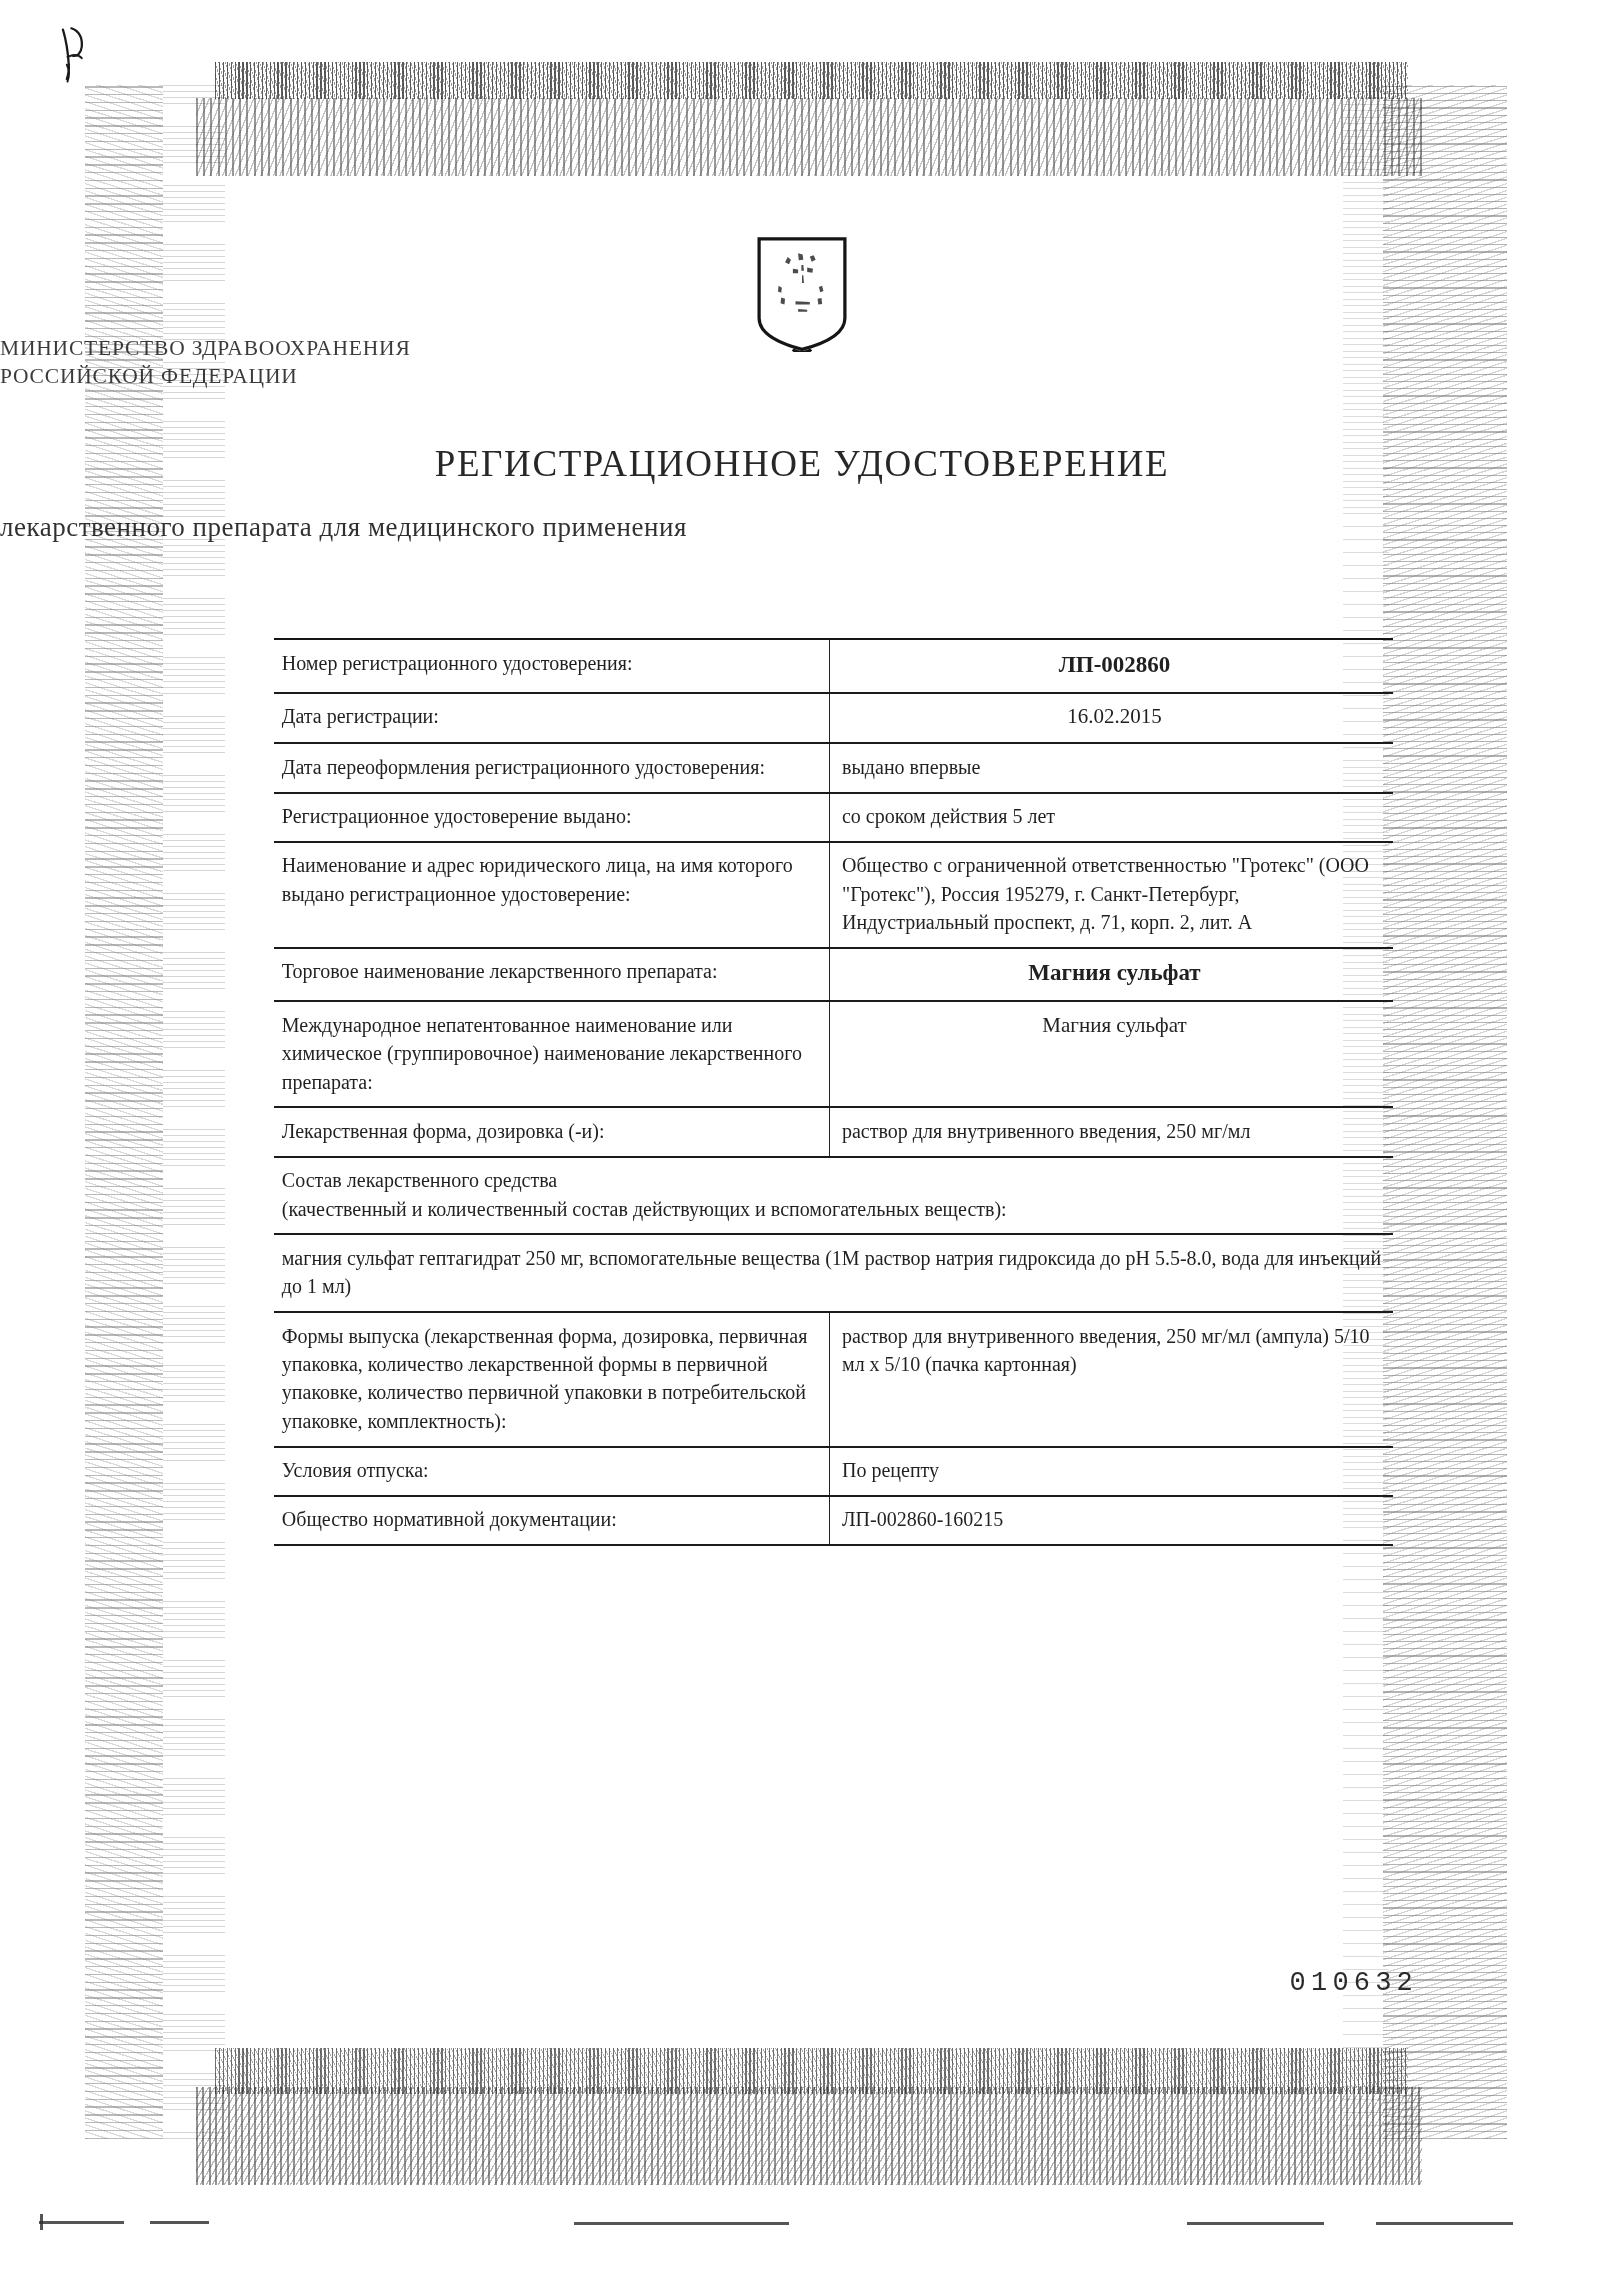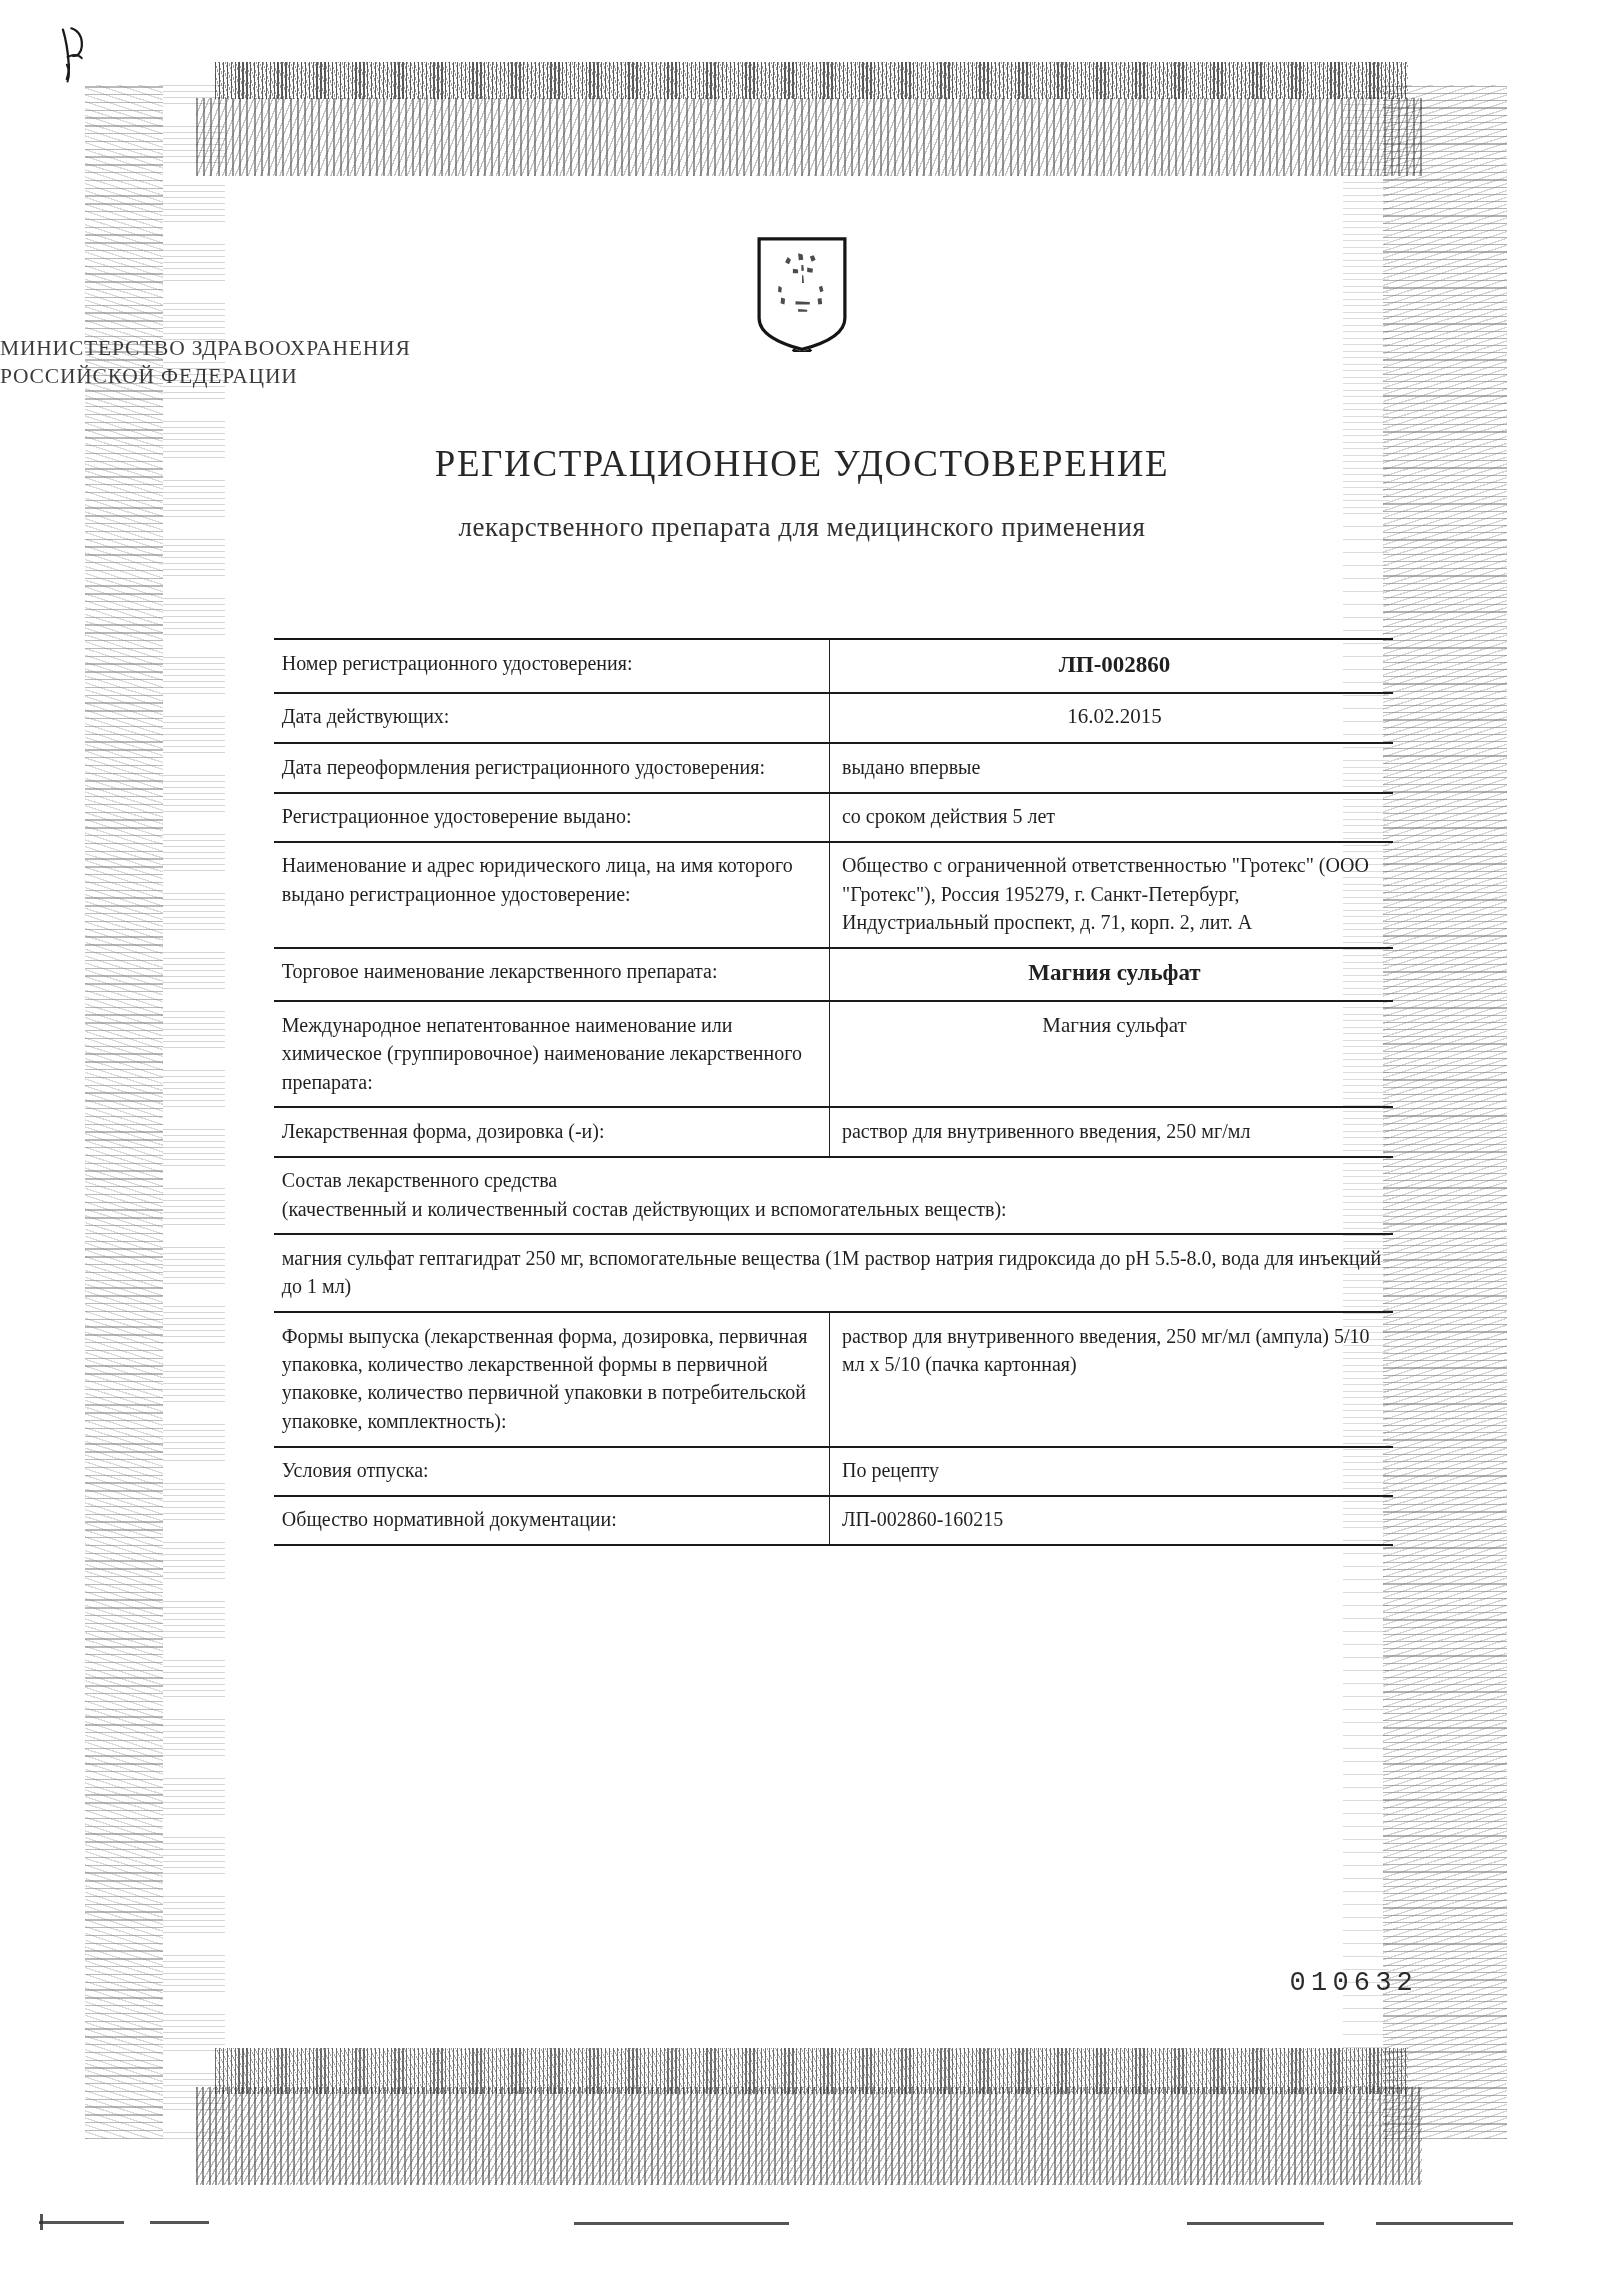--- a/index.html
+++ b/index.html
@@ -150,21 +150,20 @@
     font-size: 37px;
     letter-spacing: 1.6px;
     color: #101010;
     opacity: .9;
     font-weight: 400;
   }
   .doc-subtitle {
     position: absolute;
     left: 0; top: 512px;
     width: 1604px;
-    text-align: center;
     font-size: 27px;
     letter-spacing: 0.5px;
     color: #141414;
     opacity: .88;
     font-weight: 400;
   }
 
   
   .reg-table {
     position: absolute;
@@ -287,21 +286,21 @@
 
     <table class="reg-table">
       <tbody>
 
         <tr class="first-row">
           <td class="lbl">Номер регистрационного удостоверения:</td>
           <td class="val center-bold">ЛП-002860</td>
         </tr>
 
         <tr>
-          <td class="lbl">Дата действующих:</td>
+          <td class="lbl">Дата регистрации:</td>
           <td class="val center-plain">16.02.2015</td>
         </tr>
 
         <tr>
           <td class="lbl">Дата переоформления регистрационного удостоверения:</td>
           <td class="val">выдано впервые</td>
         </tr>
 
         <tr>
           <td class="lbl">Регистрационное удостоверение выдано:</td>

